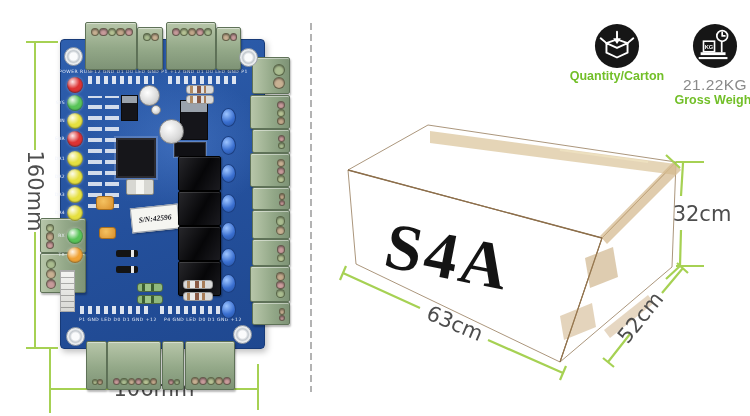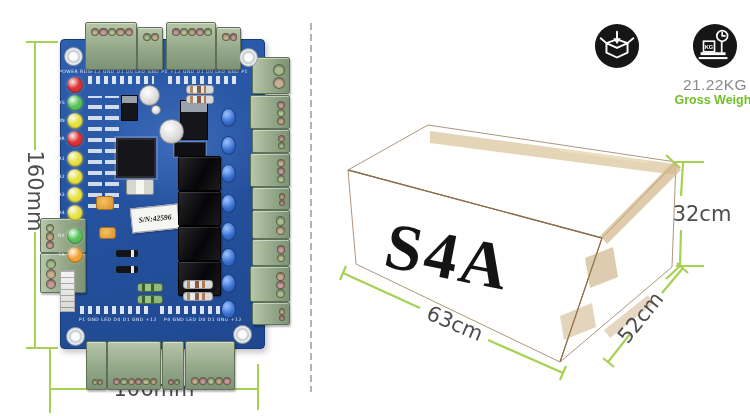--- a/index.html
+++ b/index.html
@@ -258,20 +258,21 @@
     <svg width="46" height="46" viewBox="0 0 48 48">
       <circle cx="24" cy="24" r="23" fill="#161616"></circle>
       <g stroke="#fff" stroke-width="2" fill="none" stroke-linejoin="round" stroke-linecap="round">
         <path d="M13,21 L24,26 L35,21 L35,31 L24,36 L13,31 Z"></path>
         <path d="M13,21 L24,17 L35,21"></path>
         <path d="M13,21 L7,16 M35,21 L41,16"></path>
         <path d="M24,9 L24,16"></path>
       </g>
       <polygon points="20,16 28,16 24,22" fill="#fff"></polygon>
     </svg>
+    <div class="stat-label">Quantity/Carton</div>
   </div>
 
   <div class="stat" style="left:655px;">
     <svg width="46" height="46" viewBox="0 0 48 48">
       <circle cx="24" cy="24" r="23" fill="#161616"></circle>
       <g stroke="#fff" stroke-width="1.8" fill="none" stroke-linecap="round">
         <circle cx="31.5" cy="13.5" r="5.6"></circle>
         <path d="M31.5,13.5 L31.5,9.8 M31.5,13.5 L34.3,13.5"></path>
         <path d="M31,19.5 L31,30"></path>
       </g>

